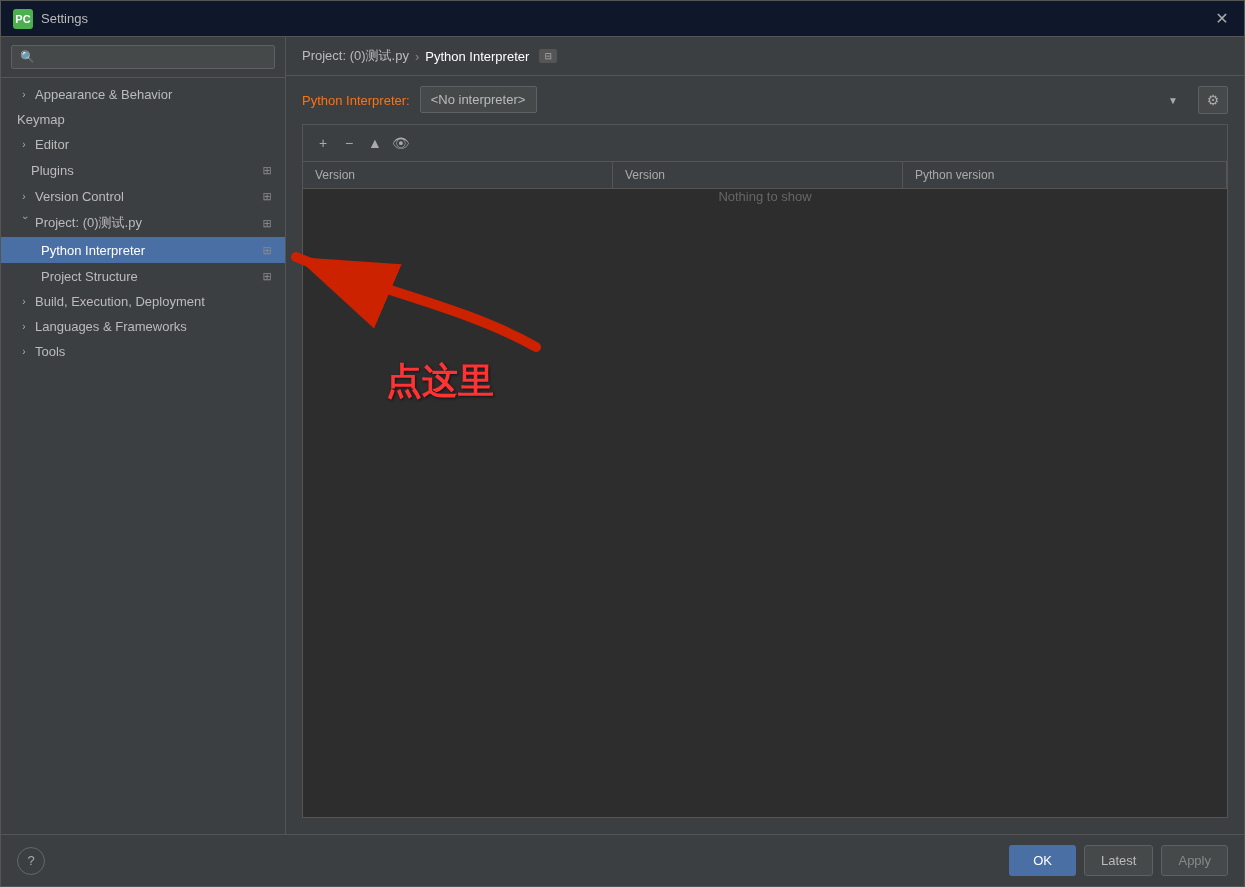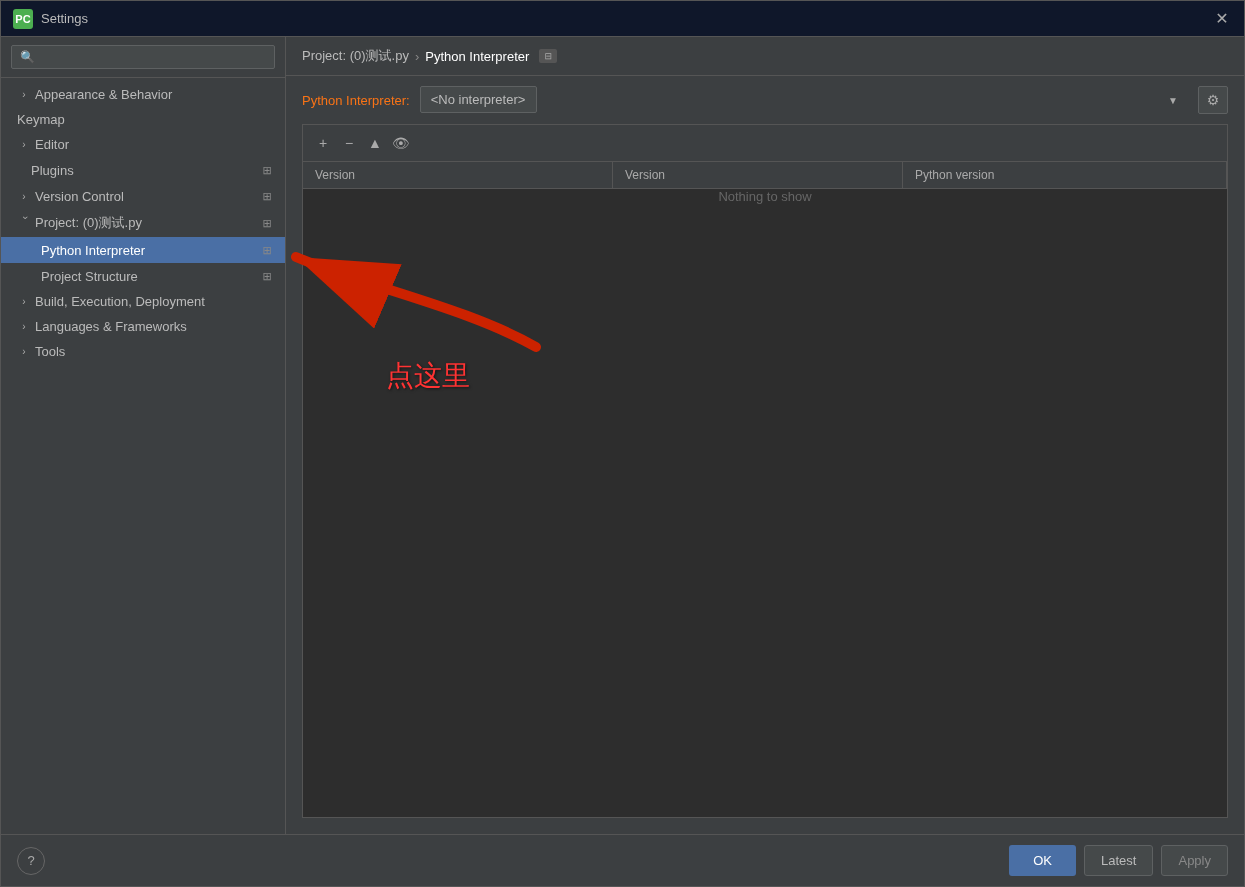--- a/index.html
+++ b/index.html
@@ -463,21 +463,21 @@
       <div style="position:absolute; left:0; top:220px; pointer-events:none; width:100%; height:200px;">
         <svg width="300" height="180" style="position:absolute; left:0; top:-30px;">
 
           <defs>
             <marker id="arrowhead" markerWidth="10" markerHeight="7" refX="10" refY="3.5" orient="auto">
               <polygon points="0 0, 10 3.5, 0 7" fill="#cc2200"></polygon>
             </marker>
           </defs>
           <path d="M 250,120 C 180,80 80,60 10,30" stroke="#cc2200" stroke-width="10" fill="none" marker-end="url(#arrowhead)" stroke-linecap="round"></path>
         </svg>
-        <span style="position:absolute; left:100px; top:100px; color:#ff3333; font-size:28px; font-weight:normal; text-shadow:1px 1px 3px rgba(0,0,0,0.6);">点这里</span>
+        <span style="position:absolute; left:100px; top:100px; color:#ff3333; font-size:36px; font-weight:bold; text-shadow:1px 1px 3px rgba(0,0,0,0.6);">点这里</span>
       </div>
 
     </div>
   </div>
 
   <div class="bottom-bar">
     <button class="help-btn">?</button>
     <div class="action-buttons">
       <button class="btn-ok">OK</button>
       <button class="btn-cancel">Latest</button>

